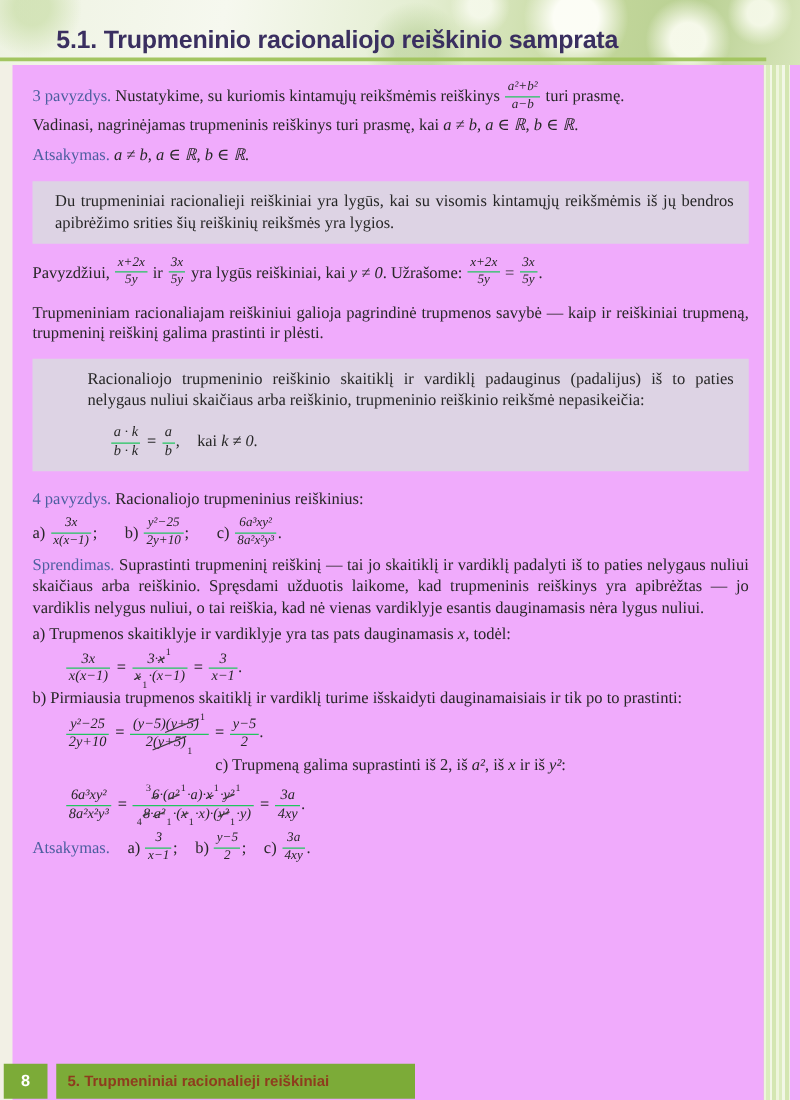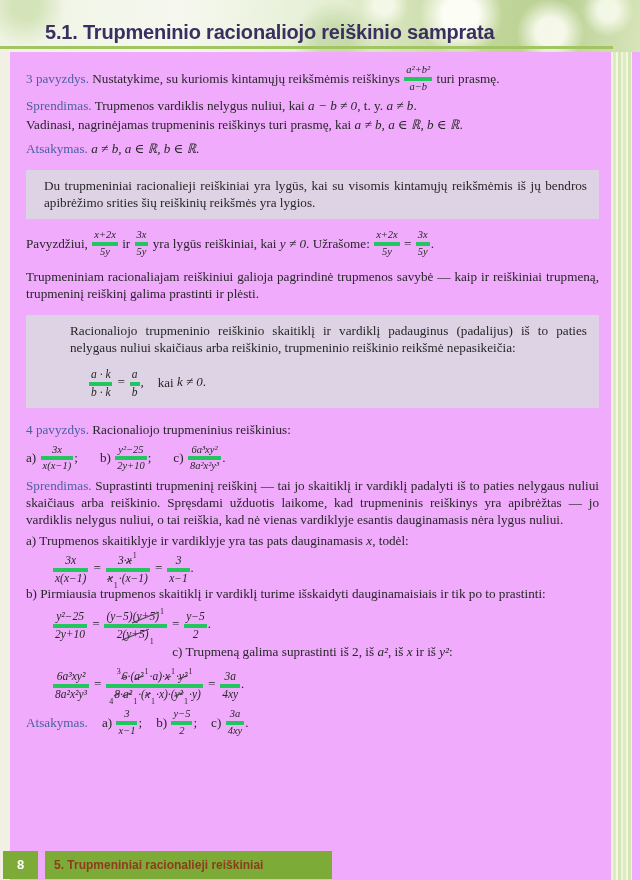--- a/index.html
+++ b/index.html
@@ -28,21 +28,21 @@
   
   .content{position:absolute;left:26px;top:52px;width:573px;z-index:1;
     font-size:13.2px;line-height:1.28;}
   p{margin:0;}
   .kw{color:#4d5fa0;}
   .math{font-style:italic;}
   .just{text-align:justify;}
 
   .frac{display:inline-block;vertical-align:middle;text-align:center;font-style:italic;
         font-size:10.5px;line-height:1;position:relative;top:-1px;padding:0 1px;}
-  .frac .num{display:block;border-bottom:4px solid #22c55e;padding:0 2px 1px;}
+  .frac .num{display:block;border-bottom:1px solid #22c55e;padding:0 2px 1px;}
   .frac .den{display:block;padding:1px 2px 0;}
 
   .box{background:#ddd3e4;padding:8px 12px;}
 
   .formula{font-style:italic;font-size:13px;}
   .formula .frac{font-size:11.5px;top:0;}
 
   .cancel{position:relative;display:inline-block;}
   .cancel::after{content:"";position:absolute;left:-6%;top:48%;width:112%;height:1px;
                  background:#3b3b3b;transform:rotate(-22deg);}
@@ -93,21 +93,20 @@
 
   <header class="header">
     <h1 class="title">5.1. Trupmeninio racionaliojo reiškinio samprata</h1>
     <div class="underline"></div>
   </header>
 
   <main class="content">
 
     <p class="mb-intro3"><span class="kw">3 pavyzdys.</span><span> Nustatykime, su kuriomis kintamųjų reikšmėmis reiškinys </span><span class="frac"><span class="num">a²+b²</span><span class="den">a−b</span></span><span> turi prasmę.</span></p>
 
-    <p class="mb-sol3"><span class="kw">Sprendimas.</span><span> Trupmenos vardiklis nelygus nuliui, kai </span><span class="math">a − b ≠ 0</span><span>, t. y. </span><span class="math">a ≠ b</span><span>.</span></p>
 
     <p class="mb-vad"><span>Vadinasi, nagrinėjamas trupmeninis reiškinys turi prasmę, kai </span><span class="math">a ≠ b, a ∈ ℝ, b ∈ ℝ</span><span>.</span></p>
 
     <p class="mb-ans3"><span class="kw">Atsakymas.</span><span class="math"> a ≠ b, a ∈ ℝ, b ∈ ℝ.</span></p>
 
 
     <div class="box just mb-box1">Du trupmeniniai racionalieji reiškiniai yra lygūs, kai su visomis kintamųjų reikšmėmis iš jų bendros apibrėžimo srities šių reiškinių reikšmės yra lygios.</div>
 
     <p class="mb-pvz"><span>Pavyzdžiui, </span><span class="frac"><span class="num">x+2x</span><span class="den">5y</span></span><span> ir </span><span class="frac"><span class="num">3x</span><span class="den">5y</span></span><span> yra lygūs reiškiniai, kai </span><span class="math">y ≠ 0</span><span>. Užrašome: </span><span class="frac"><span class="num">x+2x</span><span class="den">5y</span></span><span> = </span><span class="frac"><span class="num">3x</span><span class="den">5y</span></span><span>.</span></p>
 

